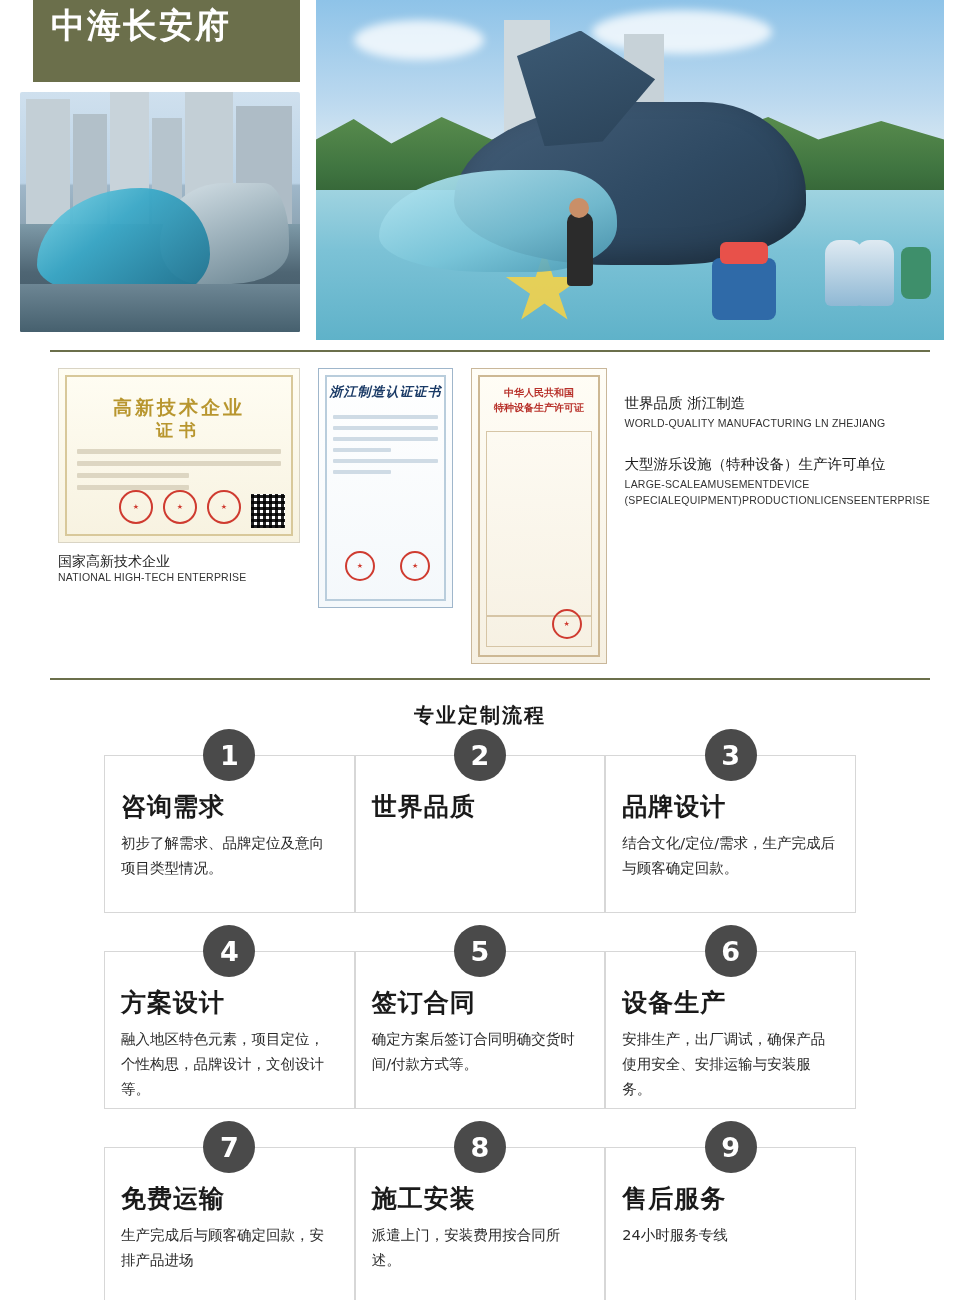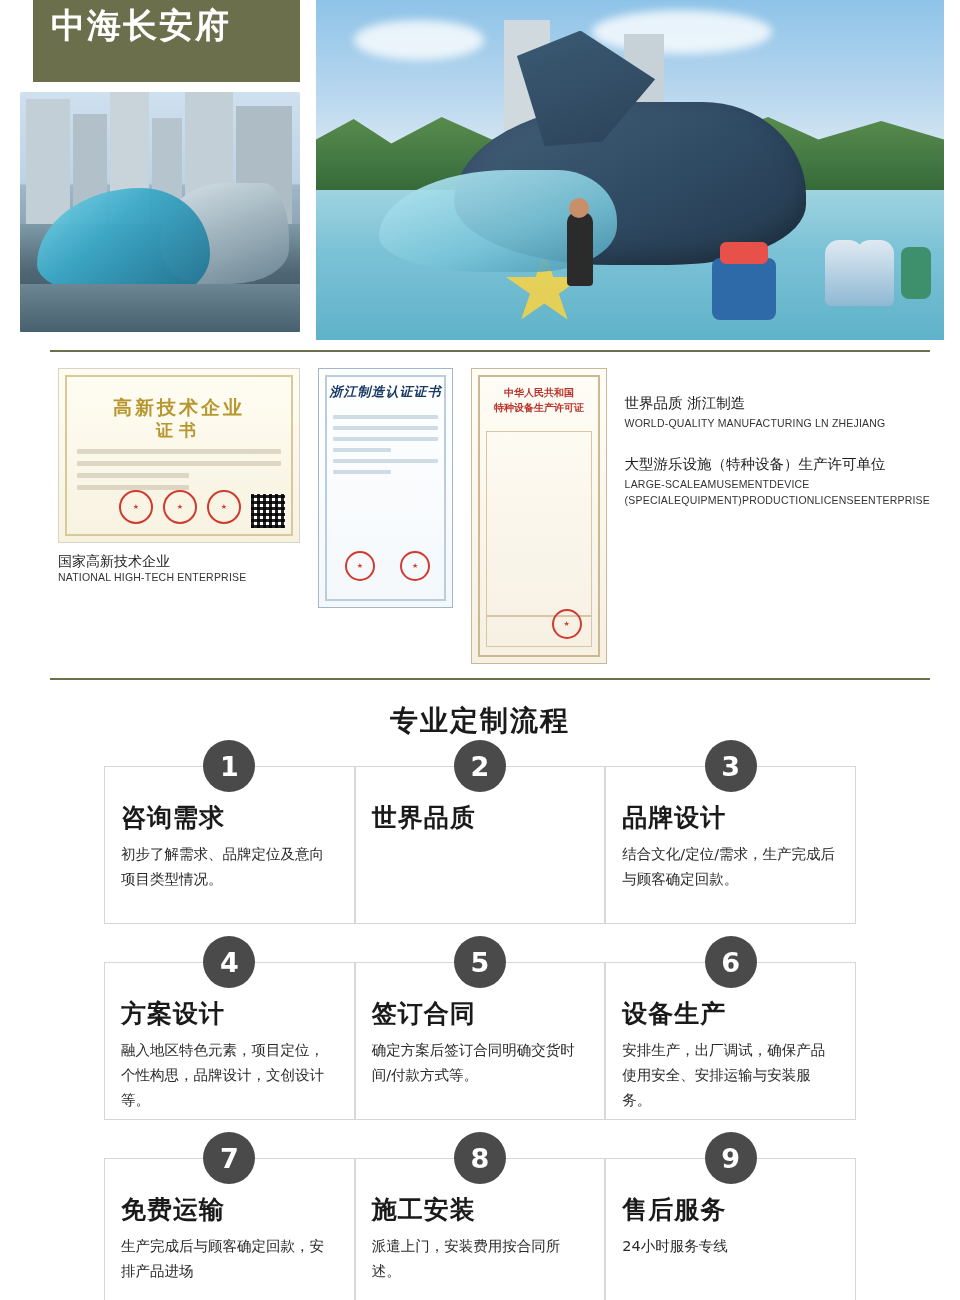--- a/index.html
+++ b/index.html
@@ -233,21 +233,21 @@
   .cert-caption-en { font-size: 10.5px; color: #333; letter-spacing: .2px; }
 
   .cert-text { flex: 1; padding-top: 26px; }
   .ct-line-cn { font-size: 14.5px; color: #1c1c1c; font-family:"DejaVu Sans", sans-serif; }
   .ct-line-en { font-size: 10.5px; color: #333; margin-top: 4px; letter-spacing: .2px; }
   .ct-gap { height: 26px; }
 
   
   .process-title {
     text-align: center;
-    font-size: 28px;
+    font-size: 20px;
     font-weight: 700;
     color: #1a1a1a;
     letter-spacing: 2px;
     margin-top: 22px;
     font-family: "DejaVu Sans", sans-serif;
   }
   .grid {
     margin: 26px 104px 0 104px;
     display: grid;
     grid-template-columns: repeat(3, 1fr);

